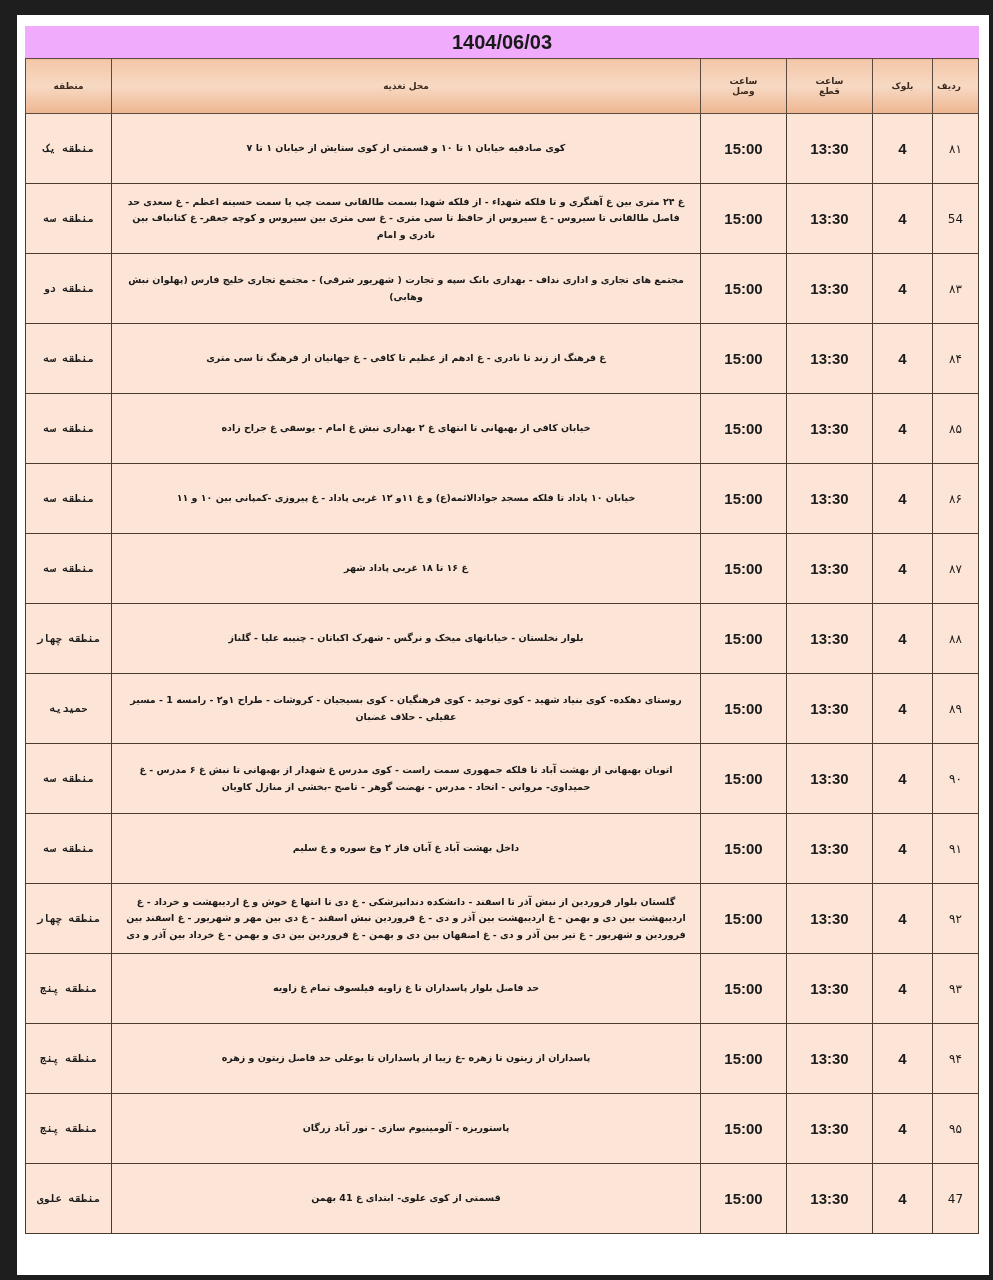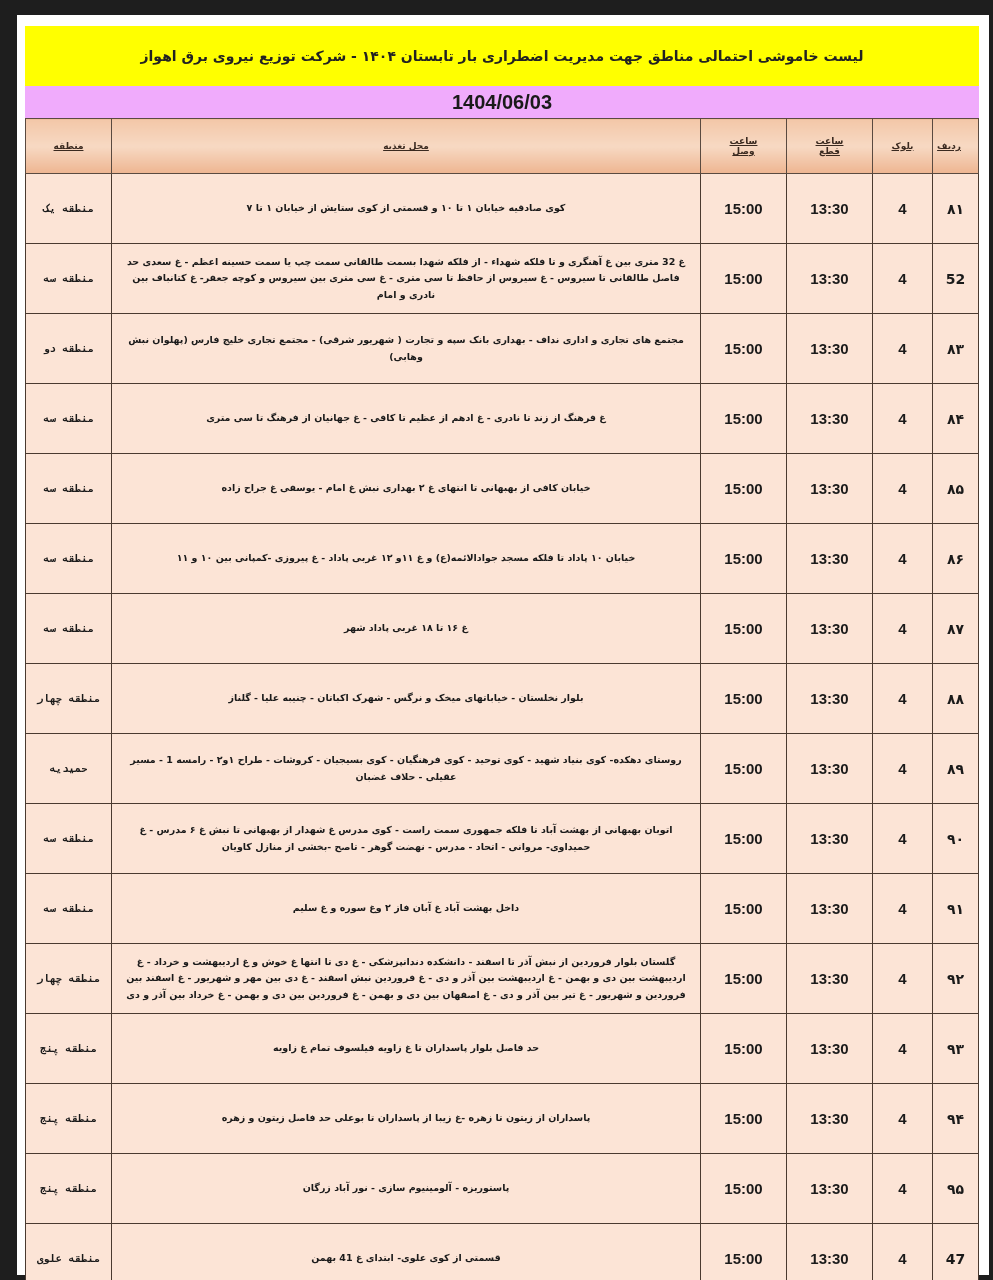--- a/index.html
+++ b/index.html
@@ -54,49 +54,47 @@
       direction: rtl;
     }
     th {
       height: 18px;
       background: linear-gradient(to bottom, #f3c7a8, #f7d9c3 50%, #eeb591);
       border: 1px solid #5a4a40;
       font-size: 9px;
       font-weight: bold;
       color: #3a2a20;
       padding: 17px;
-      text-decoration: underline;
     }
     td {
       height: 69px;
       background: #fce4d6;
       border: 1px solid #4a3a30;
       text-align: center;
       vertical-align: middle;
       color: #1a1a1a;
       padding: 0 6px;
     }
-    td.row-num { font-size: 14px; font-weight: bold; }
+    td.row-num { font-size: 12px; font-weight: normal; }
     td.block { font-family: "Liberation Sans", sans-serif; font-size: 15px; font-weight: bold; }
     td.time { font-family: "Liberation Sans", sans-serif; font-size: 15px; font-weight: bold; }
     td.location { font-size: 9.5px; font-weight: bold; line-height: 1.75; margin-top: 34px; }
     td.region { font-size: 10.5px; font-weight: bold; font-family: Liberation Mono, monospace; }
     .col-num { width: 46px; }
     .col-block { width: 60px; }
     .col-cut { width: 86px; }
     .col-connect { width: 86px; }
     .col-location { width: 589px; }
     .col-region { width: 86px; }
   </style>
 </head>
 <body>
 
 <div class="page">
   <div class="sheet">
-    <div class="title-bar">لیست خاموشی احتمالی مناطق جهت مدیریت اضطراری بار تابستان ۱۴۰۴ - شرکت توزیع نیروی برق اهواز</div>
     <div class="date-bar">1404/06/03</div>
     <table>
       <colgroup>
         <col class="col-num">
           <col class="col-block">
           <col class="col-cut">
           <col class="col-connect">
           <col class="col-location">
           <col class="col-region">
       </colgroup>
@@ -113,25 +111,25 @@
       <tbody id="rows">
           <tr>
             <td class="row-num">۸۱</td>
             <td class="block">4</td>
             <td class="time">13:30</td>
             <td class="time">15:00</td>
             <td class="location">کوی صادقیه خیابان ۱ تا ۱۰ و قسمتی از کوی ستایش از خیابان ۱ تا ۷</td>
             <td class="region">منطقه یک</td>
           </tr>
           <tr>
-            <td class="row-num">52</td>
-            <td class="block">4</td>
-            <td class="time">13:30</td>
-            <td class="time">15:00</td>
-            <td class="location">غ 32 متری بین غ آهنگری و تا فلکه شهداء - از فلکه شهدا بسمت طالقانی سمت چپ یا سمت حسینه اعظم - غ سعدی حد فاصل طالقانی تا سیروس - غ سیروس از حافظ تا سی متری - غ سی متری بین سیروس و کوچه جعفر- غ کتانباف بین نادری و امام</td>
+            <td class="row-num">54</td>
+            <td class="block">4</td>
+            <td class="time">13:30</td>
+            <td class="time">15:00</td>
+            <td class="location">غ ۲۴ متری بین غ آهنگری و تا فلکه شهداء - از فلکه شهدا بسمت طالقانی سمت چپ یا سمت حسینه اعظم - غ سعدی حد فاصل طالقانی تا سیروس - غ سیروس از حافظ تا سی متری - غ سی متری بین سیروس و کوچه جعفر- غ کتانباف بین نادری و امام</td>
             <td class="region">منطقه سه</td>
           </tr>
           <tr>
             <td class="row-num">۸۳</td>
             <td class="block">4</td>
             <td class="time">13:30</td>
             <td class="time">15:00</td>
             <td class="location">مجتمع های تجاری و اداری نداف - بهداری بانک سپه و تجارت ( شهریور شرقی) - مجتمع تجاری خلیج فارس (پهلوان نبش وهابی)</td>
             <td class="region">منطقه دو</td>
           </tr>

